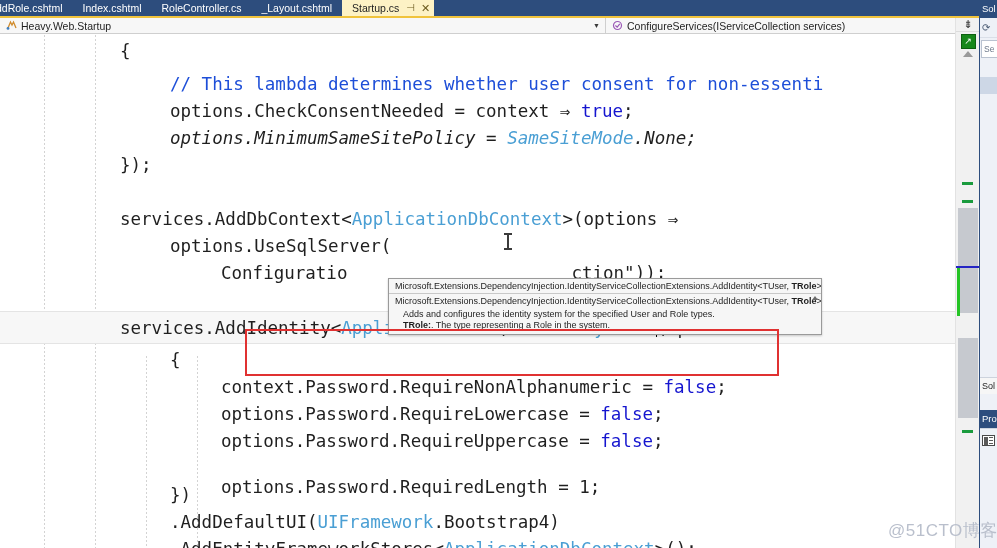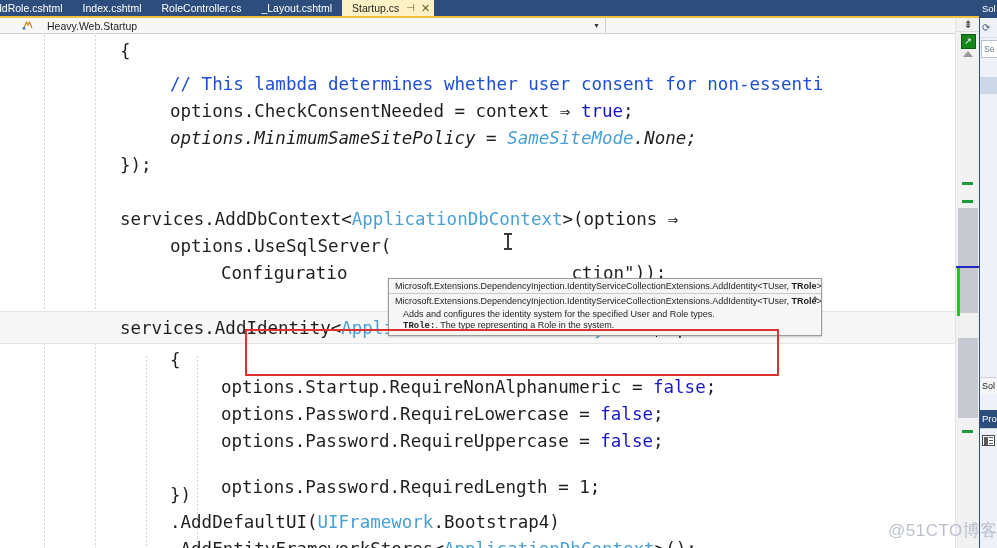--- a/index.html
+++ b/index.html
@@ -80,23 +80,23 @@
   }
   .nav-left { width: 606px; border-right: 1px solid #cfcfcf; }
   .nav-right { flex: 1; }
   .nav-chev {
     position: absolute; right: 5px; top: 0; bottom: 0;
     display: flex; align-items: center;
     color: #3a3a3a; font-size: 7px;
   }
   .nav-proj {
     display: flex; align-items: center;
-    padding-left: 22px;
+    padding-left: 6px;
     color: #1e1e1e;
-    gap: 14px;
+    gap: 4px;
   }
   .nav-text { color: #1e1e1e; white-space: nowrap; }
   .icon-ns {
     width: 11px; height: 11px;
     display: inline-block;
     position: relative;
   }
   .icon-method {
     width: 11px; height: 11px;
     display: inline-block;
@@ -225,21 +225,21 @@
     color: #1e1e1e;
     padding: 2px 6px 1px 14px;
     white-space: nowrap;
   }
   .isense-param {
     font-size: 9px;
     color: #1e1e1e;
     padding: 0px 6px 2px 14px;
     white-space: nowrap;
   }
-  .isense-param b { font-weight: bold; font-family: Liberation Mono, monospace; }
+  .isense-param b { font-weight: bold; }
   .isense-sig b, .isense-row b { font-weight: bold; }
   .isense-scroll-up {
     position: absolute; right: 3px; top: 1px;
     width: 0; height: 0;
     border-left: 3px solid transparent;
     border-right: 3px solid transparent;
     border-bottom: 4px solid #6a6a6a;
   }
 
   
@@ -439,20 +439,29 @@
           <svg width="11" height="11" viewBox="0 0 11 11">
             <path d="M2 8 L4.5 2 L6 5 L7.5 2 L10 8" stroke="#d08b2c" stroke-width="1.3" fill="none"></path>
             <circle cx="2" cy="8.4" r="1.4" fill="#3f7fbf"></circle>
           </svg>
         </span>
         <span class="nav-text">Heavy.Web.Startup</span>
       </div>
       <span class="nav-chev">▼</span>
     </div>
     <div class="nav-cell nav-right">
+      <div class="nav-proj">
+        <span class="icon-method">
+          <svg width="11" height="11" viewBox="0 0 11 11">
+            <circle cx="5.5" cy="5.5" r="4" fill="none" stroke="#9b59b6" stroke-width="1.2"></circle>
+            <path d="M3.4 5.5 L5.2 7.2 L7.8 3.8" stroke="#9b59b6" stroke-width="1.2" fill="none"></path>
+          </svg>
+        </span>
+        <span class="nav-text">ConfigureServices(IServiceCollection services)</span>
+      </div>
       <span class="nav-chev">▼</span>
     </div>
   </div>
 
   <div class="editor">
     <div class="indicator-margin"></div>
     <div class="code-surface">
       <div class="indent-guide ig1"></div>
       <div class="indent-guide ig2"></div>
       <div class="indent-guide ig3"></div>
@@ -463,21 +472,21 @@
           <div class="code-line" style="top: 60px;"><span style="display: inline-block; width: 152px;"></span><span class="tok-plain">options.CheckConsentNeeded = context ⇒ </span><span class="tok-kw">true</span><span class="tok-plain">;</span></div>
           <div class="code-line" style="top: 87px; font-style: italic;"><span style="display: inline-block; width: 152px;"></span><span class="tok-plain">options.MinimumSameSitePolicy = </span><span class="tok-type">SameSiteMode</span><span class="tok-plain">.None;</span></div>
           <div class="code-line" style="top: 114px;"><span style="display: inline-block; width: 102px;"></span><span class="tok-plain">});</span></div>
           <div class="code-line" style="top: 141px;"><span style="display: inline-block; width: 102px;"></span></div>
           <div class="code-line" style="top: 168px;"><span style="display: inline-block; width: 102px;"></span><span class="tok-plain">services.AddDbContext&lt;</span><span class="tok-type">ApplicationDbContext</span><span class="tok-plain">&gt;(options ⇒</span></div>
           <div class="code-line" style="top: 195px;"><span style="display: inline-block; width: 152px;"></span><span class="tok-plain">options.UseSqlServer(</span></div>
           <div class="code-line" style="top: 222px;"><span style="display: inline-block; width: 203px;"></span><span class="tok-plain">Configuratio</span><span class="tok-plain" style="margin-left: 224px;">ction"));</span></div>
           <div class="code-line" style="top: 249px;"><span style="display: inline-block; width: 102px;"></span></div>
           <div class="code-line cur-line" style="top: 276px;"><span style="display: inline-block; width: 102px;"></span><span class="tok-plain">services.AddIdentity&lt;</span><span class="tok-type">ApplicationUser</span><span class="tok-plain">, </span><span class="tok-type">IdentityRole</span><span class="tok-plain">&gt;</span><span class="caret"></span><span class="tok-plain">(options ⇒</span></div>
           <div class="code-line" style="top: 309px;"><span style="display: inline-block; width: 152px;"></span><span class="tok-plain">{</span></div>
-          <div class="code-line" style="top: 336px;"><span style="display: inline-block; width: 203px;"></span><span class="tok-plain">options.Startup.RequireNonAlphanumeric = </span><span class="tok-kw">false</span><span class="tok-plain">;</span></div>
+          <div class="code-line" style="top: 336px;"><span style="display: inline-block; width: 203px;"></span><span class="tok-plain">context.Password.RequireNonAlphanumeric = </span><span class="tok-kw">false</span><span class="tok-plain">;</span></div>
           <div class="code-line" style="top: 363px;"><span style="display: inline-block; width: 203px;"></span><span class="tok-plain">options.Password.RequireLowercase = </span><span class="tok-kw">false</span><span class="tok-plain">;</span></div>
           <div class="code-line" style="top: 390px;"><span style="display: inline-block; width: 203px;"></span><span class="tok-plain">options.Password.RequireUppercase = </span><span class="tok-kw">false</span><span class="tok-plain">;</span></div>
           <div class="code-line" style="top: 436px;"><span style="display: inline-block; width: 203px;"></span><span class="tok-plain">options.Password.RequiredLength = 1;</span></div>
           <div class="code-line" style="top: 444px;"><span style="display: inline-block; width: 152px;"></span><span class="tok-plain">})</span></div>
           <div class="code-line" style="top: 471px;"><span style="display: inline-block; width: 152px;"></span><span class="tok-plain">.AddDefaultUI(</span><span class="tok-type">UIFramework</span><span class="tok-plain">.Bootstrap4)</span></div>
           <div class="code-line" style="top: 498px;"><span style="display: inline-block; width: 152px;"></span><span class="tok-plain">.AddEntityFrameworkStores&lt;</span><span class="tok-type">ApplicationDbContext</span><span class="tok-plain">&gt;();</span></div>
         </div>
     </div>
 
     <div class="annot-box"></div>

